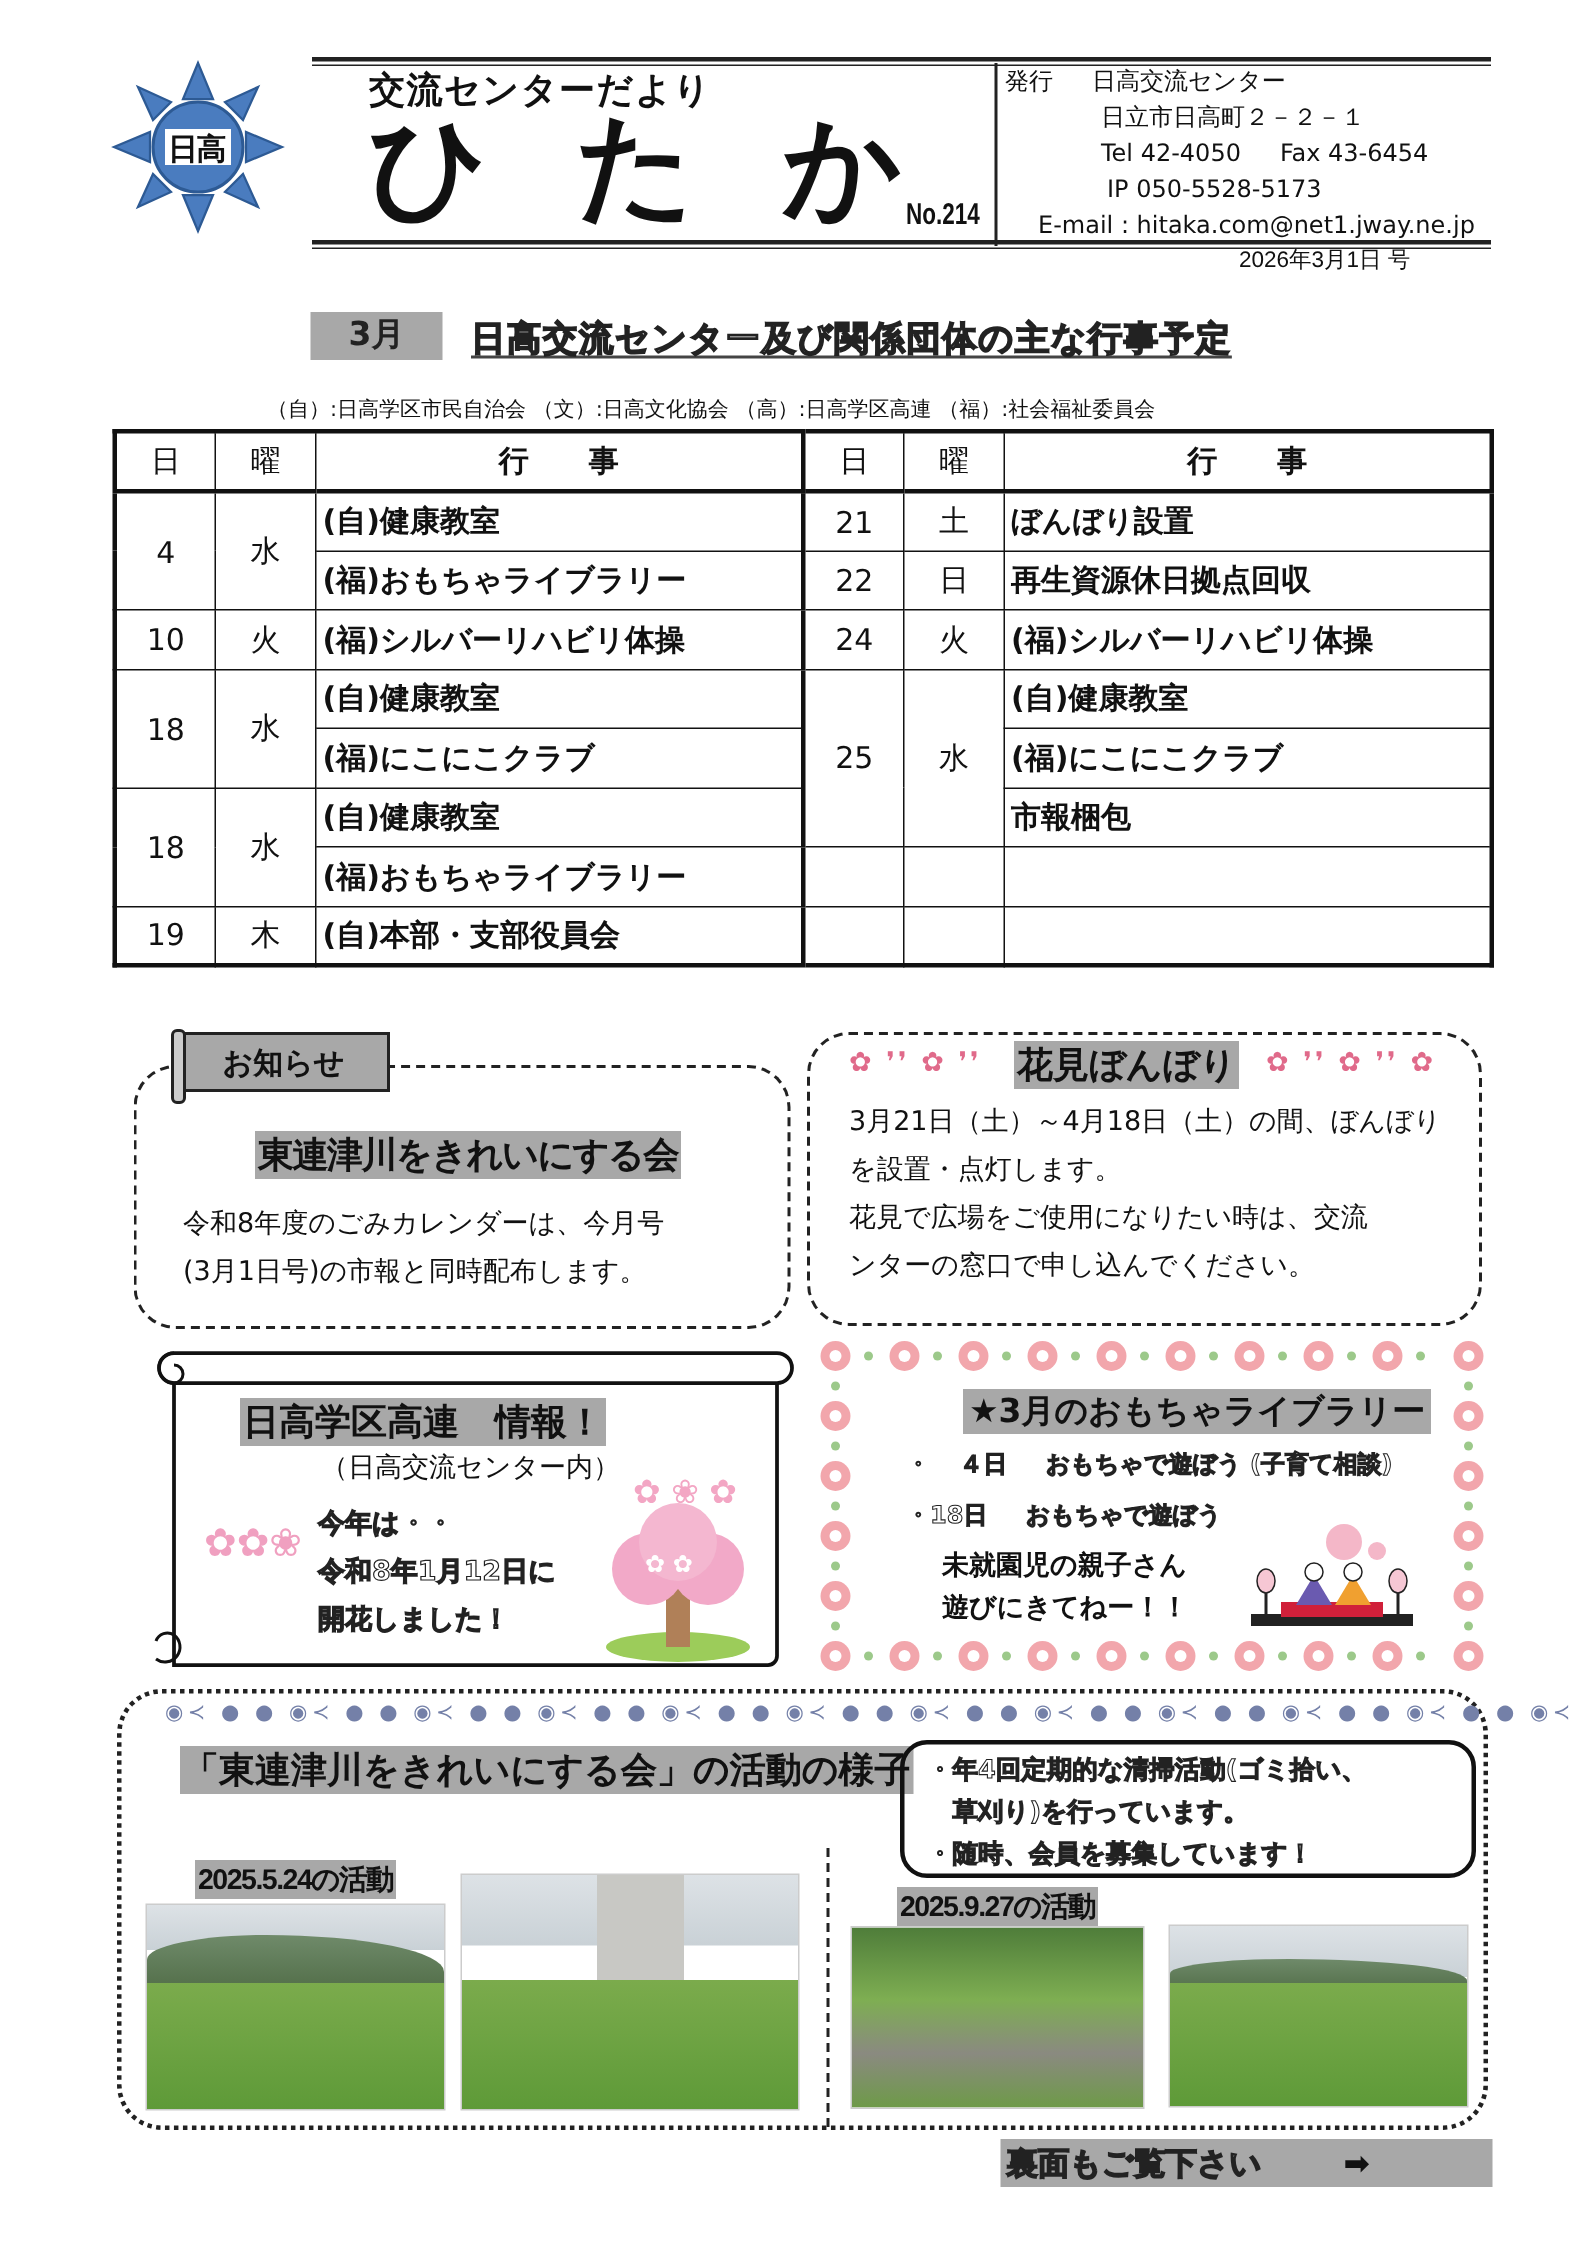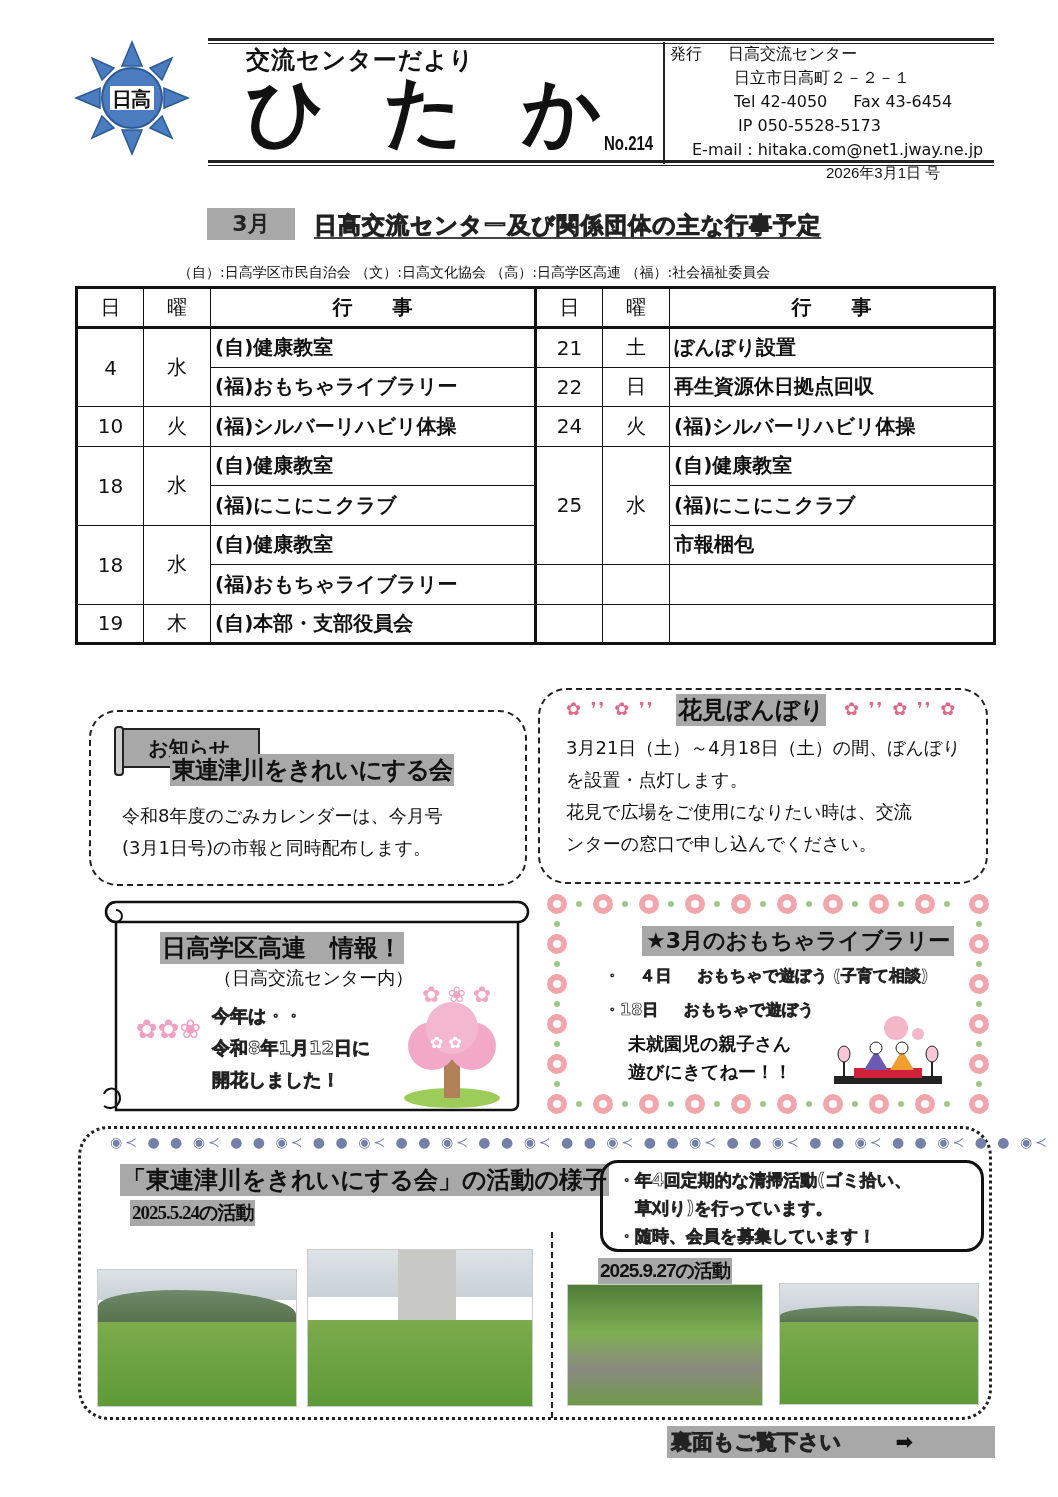--- a/index.html
+++ b/index.html
@@ -29,21 +29,21 @@
   .sched td, .sched th { border: 1.5px solid #111; height: 39.5px; padding: 0 4px; font-weight: normal; }
   .sched thead th { height: 40px; border-bottom: 3px solid #111; text-align: center; }
   .sched .c-day { width: 66px; text-align: center; }
   .sched .c-wd { width: 66px; text-align: center; }
   .sched .c-ev { width: 320px; text-align: left; white-space: nowrap; font-weight: bold; }
   .sched .mid { border-right: 3px solid #111; }
 
   
   .dash-box { border: 2.5px dashed #222; border-radius: 28px; }
   .notice { left: 89px; top: 710px; width: 438px; height: 176px; }
-  .scroll-tag { left: 118px; top: 688px; width: 142px; height: 40px; background: #a8a8a8; border: 2px solid #222; font-size: 20px; font-weight: bold; text-align: center; line-height: 36px; margin-top: 40px; }
+  .scroll-tag { left: 118px; top: 688px; width: 142px; height: 40px; background: #a8a8a8; border: 2px solid #222; font-size: 20px; font-weight: bold; text-align: center; line-height: 36px; }
   .scroll-tag::before { content: ""; position: absolute; left: -6px; top: -4px; width: 6px; height: 46px; border: 2px solid #222; border-radius: 4px; background: #ccc; }
   .gomi-title { left: 170px; top: 754px; font-size: 24px; font-weight: 900; background: #a8a8a8; padding: 0 2px; letter-spacing: -1px; }
   .gomi-body { left: 122px; top: 800px; font-size: 18px; line-height: 32px; }
 
   .bonbori { left: 538px; top: 688px; width: 450px; height: 196px; }
   .bonbori-title { left: 676px; top: 694px; font-size: 24px; font-weight: 900; background: #a8a8a8; padding: 0 2px; }
   .flowers { top: 698px; font-size: 18px; color: #e06a8a; letter-spacing: 2px; }
   .bonbori-body { left: 566px; top: 732px; font-size: 18px; line-height: 32px; }
 
   
@@ -336,21 +336,21 @@
 <div class="abs river"></div>
 <div class="abs fish-row" style="left:110px;">◉≺ ● ● ◉≺ ● ● ◉≺ ● ● ◉≺ ● ● ◉≺ ● ● ◉≺ ● ● ◉≺ ● ● ◉≺ ● ● ◉≺ ● ● ◉≺ ● ● ◉≺ ● ● ◉≺ ● ● ◉≺ ● ● ◉≺ ● ●</div>
 <div class="abs river-title">「東連津川をきれいにする会」の活動の様子</div>
 <div class="abs river-info"></div>
 <div class="abs river-info-txt">
   <div>・年4回定期的な清掃活動(ゴミ拾い、</div>
   <div>　草刈り)を行っています。</div>
   <div>・随時、会員を募集しています！</div>
 </div>
 
-<div class="abs act-label" style="left:130px;top:1200px;font-family:Liberation Serif, serif;">2025.5.24の活動</div>
+<div class="abs act-label" style="left:130px;top:1240px;">2025.5.24の活動</div>
 <div class="abs photo" style="left:97px;top:1269px;width:200px;height:138px;">
   <div class="sky"></div>
     <div class="hill"></div>
     <div class="grass"></div>
 </div>
 <div class="abs photo" style="left:307px;top:1249px;width:226px;height:158px;">
   <div class="sky" style="height:30%"></div>
   <div style="position:absolute;left:40%;top:0;width:26%;height:48%;background:#c8c8c4;"></div>
   <div class="grass" style="height:55%"></div>
 </div>

